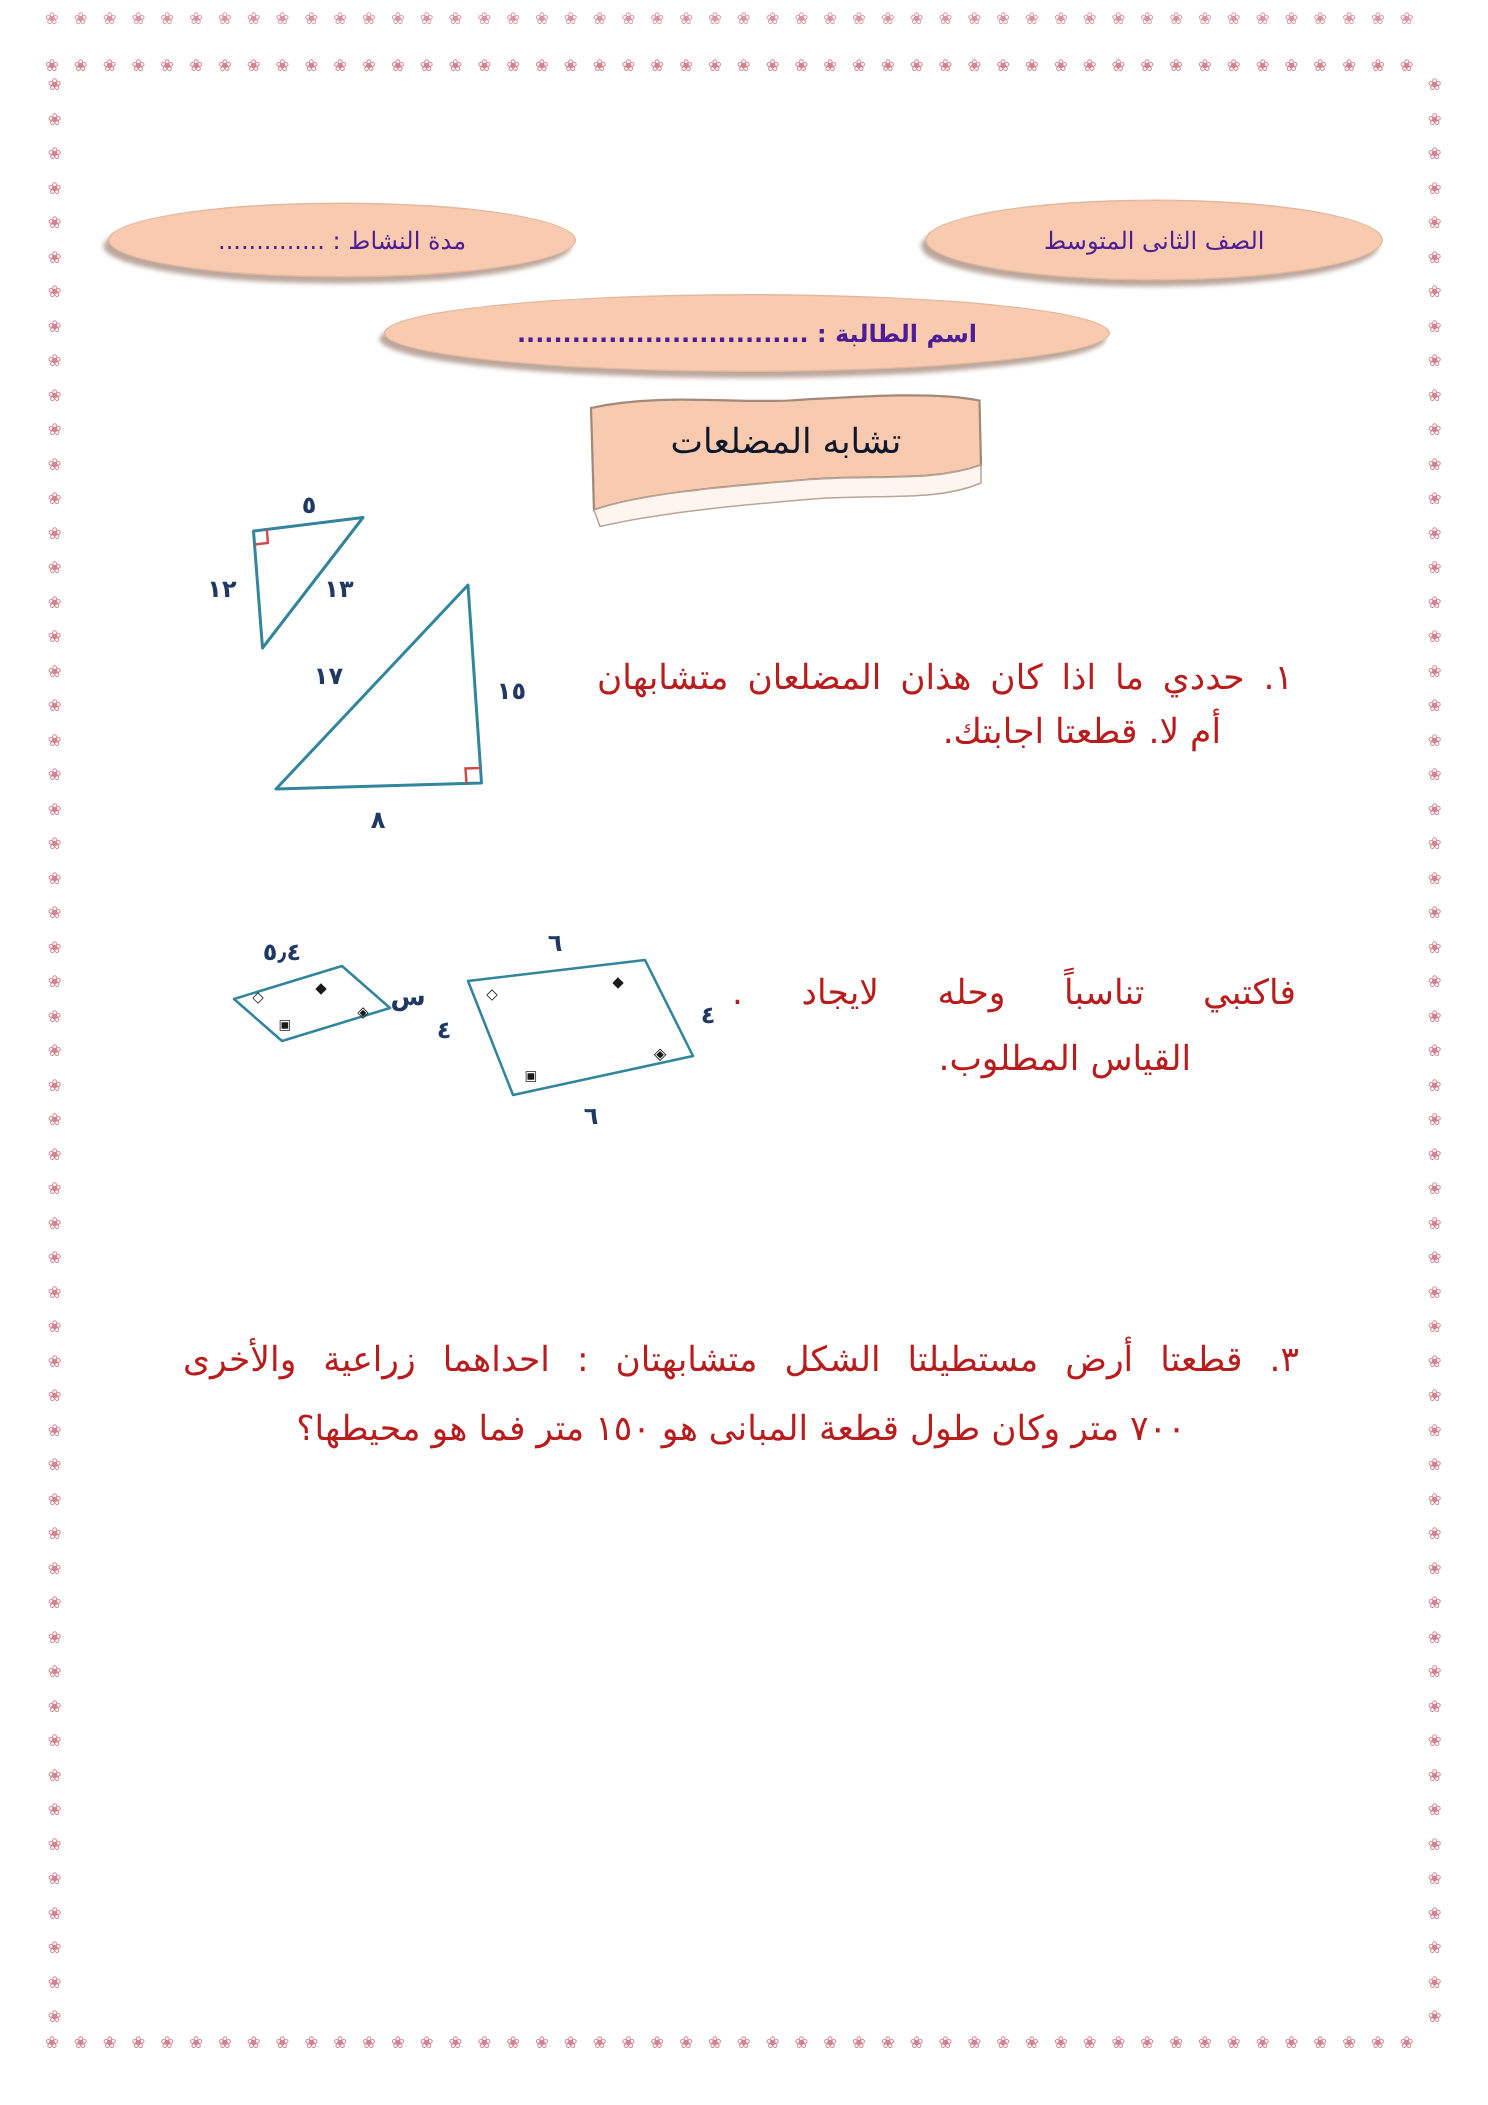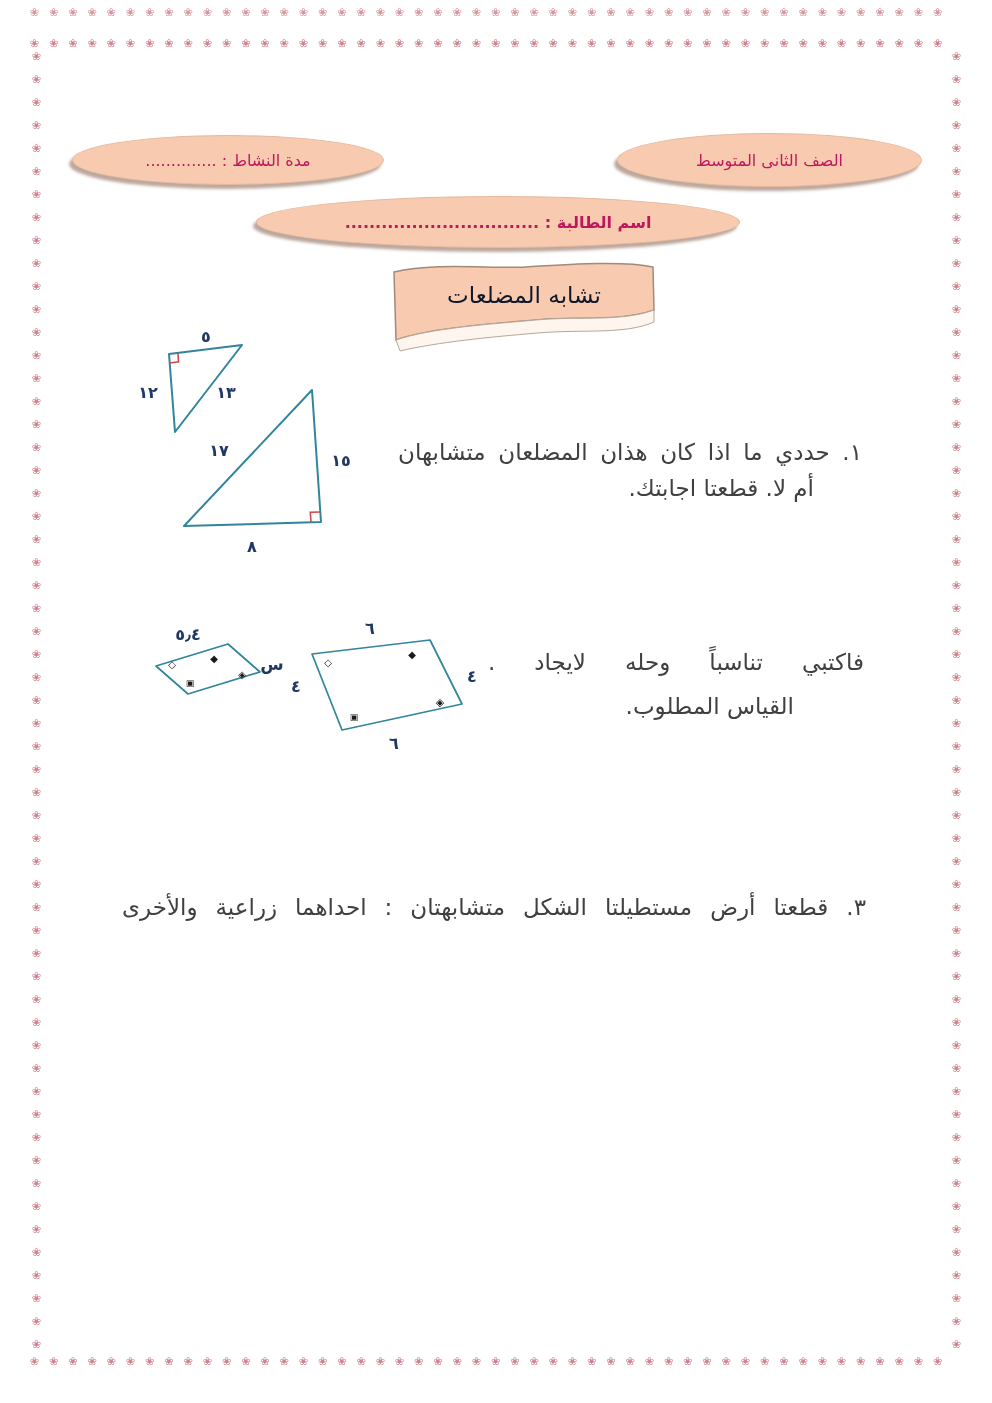--- a/index.html
+++ b/index.html
@@ -13,21 +13,21 @@
   .b-top{top:34px;}
   .b-bottom{top:1352px;}
   .border-v{position:absolute;top:50px;height:1300px;width:20px;overflow:hidden;
             color:#d2838f;font-size:11px;letter-spacing:10px;writing-mode:vertical-rl;line-height:20px;}
   .b-left{left:26px;}
   .b-right{left:946px;}
 
   
   .oval{position:absolute;background:#f8cab0;border:1px solid #e3b99e;border-radius:50%;
         display:flex;align-items:center;justify-content:center;
-        color:#be185d;font-size:16px;box-shadow:-3px 4px 3px rgba(133,94,77,.55);}
+        color:#4c1d95;font-size:16px;box-shadow:-3px 4px 3px rgba(133,94,77,.55);}
   .oval-grade{left:617px;top:133px;width:303px;height:52px;}
   .oval-duration{left:72px;top:135px;width:310px;height:48px;}
   .oval-name{left:256px;top:196px;width:482px;height:50px;font-weight:bold;}
 
   
   .banner{position:absolute;left:386px;top:258px;width:276px;height:100px;}
   .banner svg{position:absolute;left:0;top:0;}
   .banner-text{position:absolute;left:0;top:24px;width:100%;text-align:center;
                color:#0f172a;font-size:23px;}
 
@@ -37,21 +37,21 @@
   .fig2{left:138px;top:612px;width:345px;height:140px;}
   .fig .shape{fill:none;stroke:#31859c;stroke-width:2;stroke-linejoin:round;}
   .fig .shape-thin{fill:none;stroke:#31859c;stroke-width:1.7;stroke-linejoin:round;}
   .fig .ra{fill:none;stroke:#d04a4a;stroke-width:1.6;}
   .fig text{font-family:"DejaVu Sans",sans-serif;fill:#1f3864;font-weight:bold;}
   .fig .lbl{font-size:16px;}
   .fig .lbl-lg{font-size:17px;}
   .fig .mark{fill:#1a1a1a;font-weight:normal;}
 
   
-  .qtext{position:absolute;color:#404040;direction:rtl;}
+  .qtext{position:absolute;color:#b91c1c;direction:rtl;}
   .qtext .ln{white-space:nowrap;}
   .just{text-align:justify;text-align-last:justify;white-space:normal !important;}
   .q1{left:398px;top:434px;width:464px;font-size:23px;line-height:36px;}
   .q1 .l2{text-align:right;padding-right:48px;}
   .q2{left:488px;top:640px;width:376px;font-size:23px;line-height:44px;}
   .q2 .l3{text-align:right;padding-right:70px;}
   .q3{left:122px;top:884px;width:744px;font-size:23px;line-height:46px;}
   .q3 .l3{text-align:center;}
 </style>
 </head>
@@ -126,15 +126,16 @@
     </svg>
   </div>
 
   <div class="qtext q2">
     <div class="ln just">فاكتبي تناسباً وحله لايجاد .</div>
     <div class="ln l3">القياس المطلوب.</div>
   </div>
 
   <div class="qtext q3">
     <div class="ln just">٣. قطعتا أرض مستطيلتا الشكل متشابهتان : احداهما زراعية والأخرى</div>
+    <div class="ln l3">٧٠٠ متر وكان طول قطعة المبانى هو ١٥٠ متر فما هو محيطها؟</div>
   </div>
 
 </div>
 
 </body></html>

